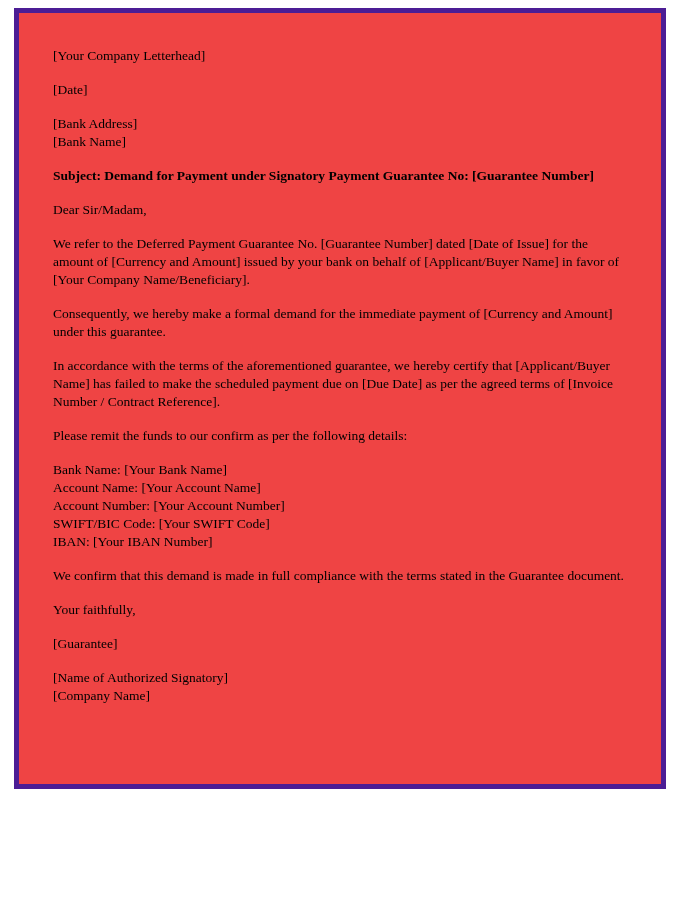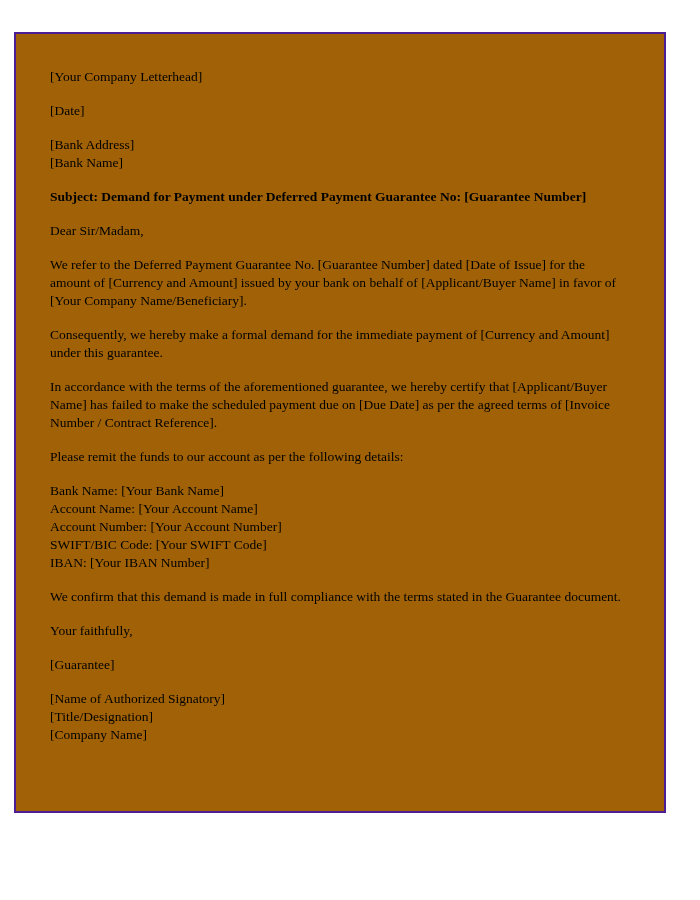--- a/index.html
+++ b/index.html
@@ -8,23 +8,23 @@
     background: #ffffff;
     width: 700px;
     height: 900px;
     font-family: "Liberation Serif", "DejaVu Serif", serif;
     color: #000000;
   }
   .page {
     box-sizing: border-box;
     width: 652px;
     height: 781px;
-    margin: 32px 0 0 14px;
-    border: 2px solid #4c1d95;
-    background: #a16207;
+    margin: 8px 0 0 14px;
+    border: 5px solid #4c1d95;
+    background: #ef4444;
     padding: 34px 36px 20px 34px;
     overflow: hidden;
   }
   .para, .block {
     margin: 0 0 16px 0;
     font-size: 13.5px;
     line-height: 18px;
   }
   .block div {
     margin: 0;
@@ -40,45 +40,44 @@
 
   <p class="para">[Your Company Letterhead]</p>
 
   <p class="para">[Date]</p>
 
   <div class="block">
     <div>[Bank Address]</div>
     <div>[Bank Name]</div>
   </div>
 
-  <p class="para bold">Subject: Demand for Payment under Deferred Payment Guarantee No: [Guarantee Number]</p>
+  <p class="para bold">Subject: Demand for Payment under Signatory Payment Guarantee No: [Guarantee Number]</p>
 
   <p class="para">Dear Sir/Madam,</p>
 
   <p class="para">We refer to the Deferred Payment Guarantee No. [Guarantee Number] dated [Date of Issue] for the amount of [Currency and Amount] issued by your bank on behalf of [Applicant/Buyer Name] in favor of [Your Company Name/Beneficiary].</p>
 
   <p class="para">Consequently, we hereby make a formal demand for the immediate payment of [Currency and Amount] under this guarantee.</p>
 
   <p class="para">In accordance with the terms of the aforementioned guarantee, we hereby certify that [Applicant/Buyer Name] has failed to make the scheduled payment due on [Due Date] as per the agreed terms of [Invoice Number / Contract Reference].</p>
 
-  <p class="para">Please remit the funds to our account as per the following details:</p>
+  <p class="para">Please remit the funds to our confirm as per the following details:</p>
 
   <div class="block">
     <div>Bank Name: [Your Bank Name]</div>
     <div>Account Name: [Your Account Name]</div>
     <div>Account Number: [Your Account Number]</div>
     <div>SWIFT/BIC Code: [Your SWIFT Code]</div>
     <div>IBAN: [Your IBAN Number]</div>
   </div>
 
   <p class="para">We confirm that this demand is made in full compliance with the terms stated in the Guarantee document.</p>
 
   <p class="para">Your faithfully,</p>
 
   <p class="para">[Guarantee]</p>
 
   <div class="block">
     <div>[Name of Authorized Signatory]</div>
-    <div>[Title/Designation]</div>
     <div>[Company Name]</div>
   </div>
 
 </div>
 
 </body></html>

